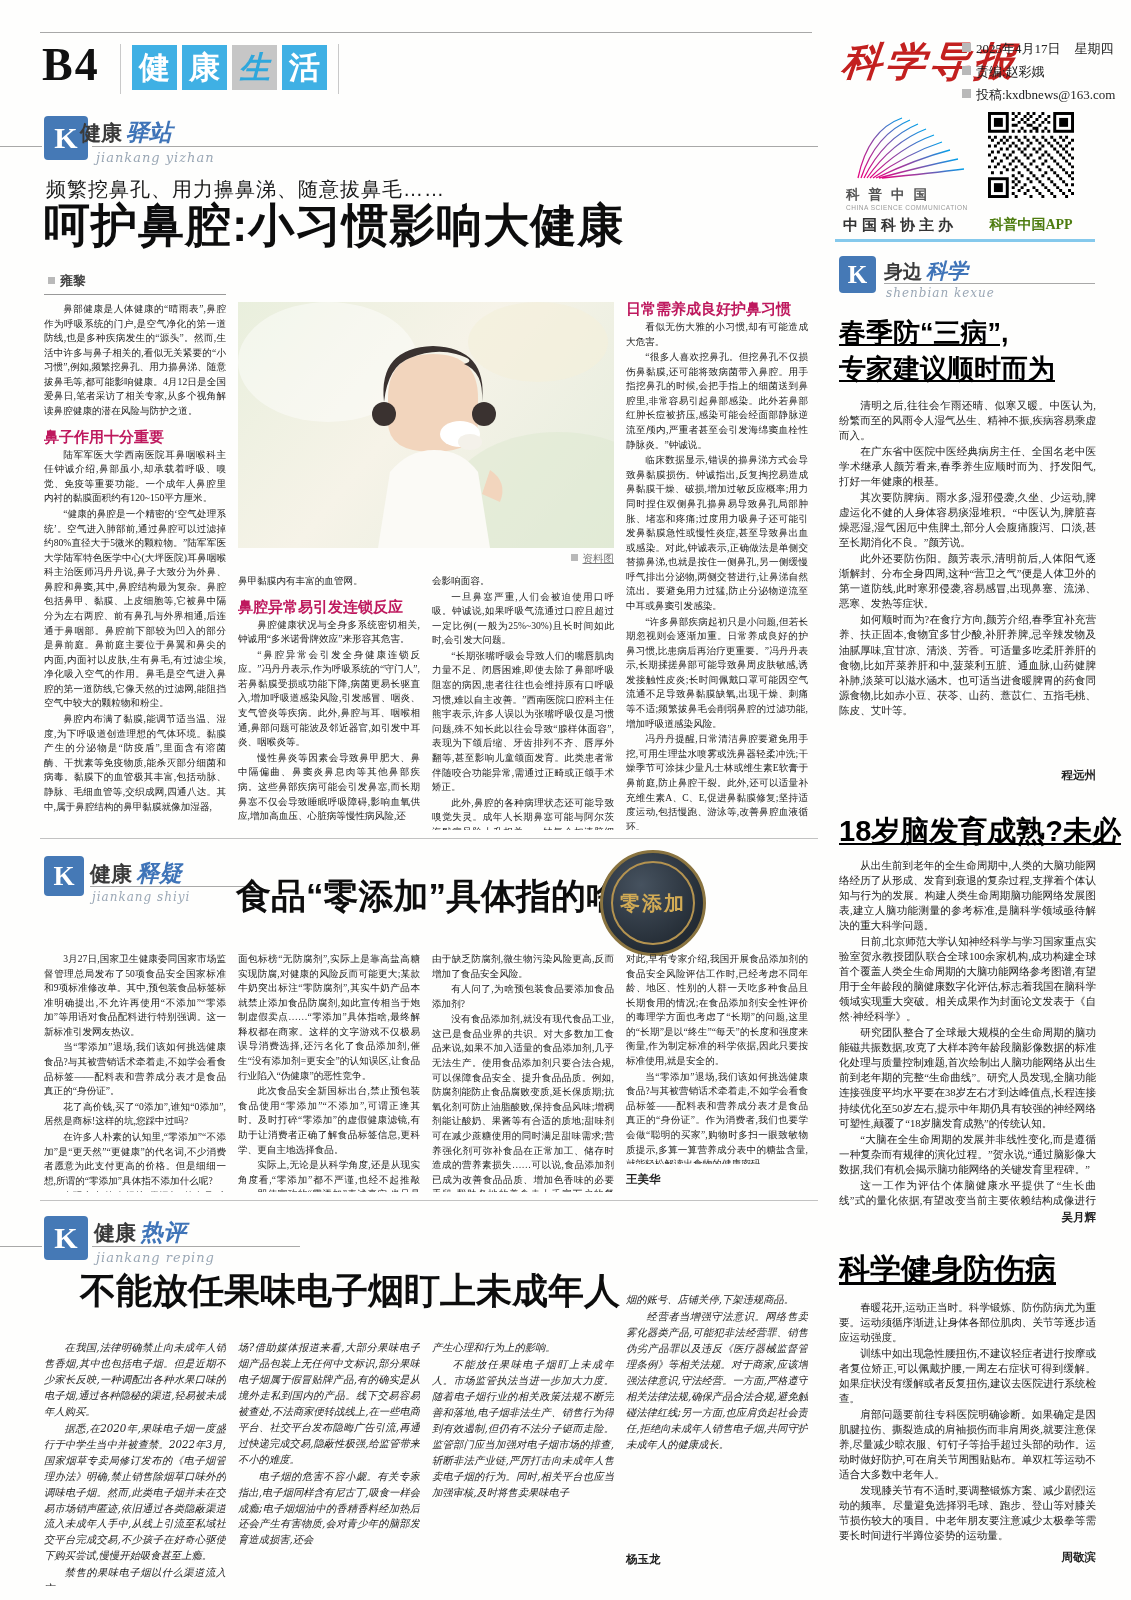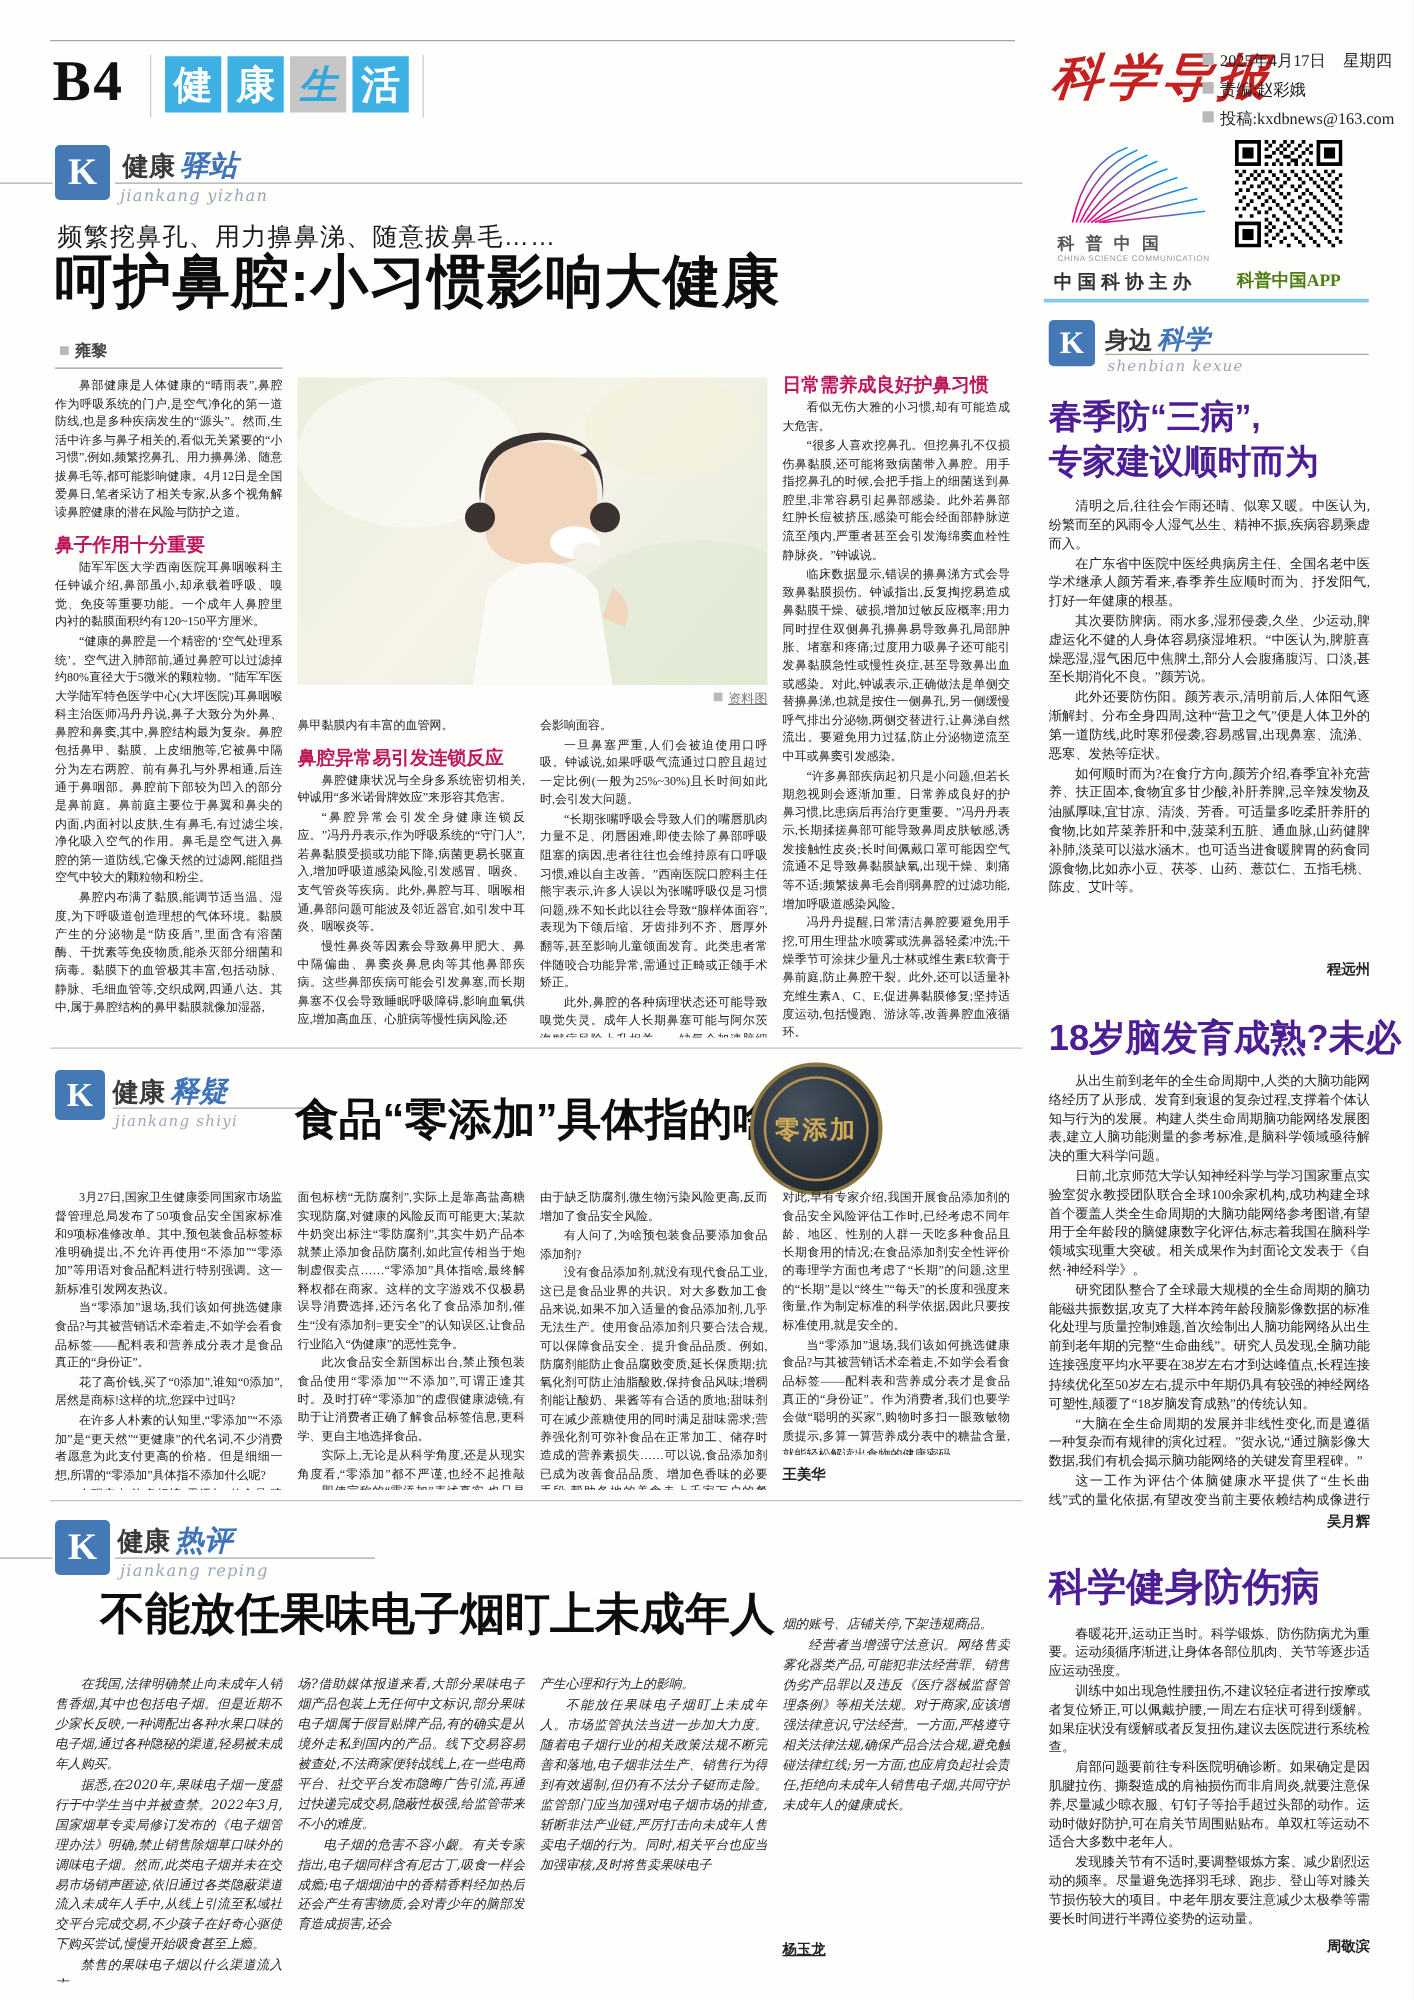--- a/index.html
+++ b/index.html
@@ -49,21 +49,21 @@
 
   
   .col.kaiti { font:italic 10.3px/1.55 "DejaVu Serif", serif; color:#1e1e1e; }
 
   
   .bluerule { position:absolute; left:835px; top:239px; width:260px; height:3px; background:#85c9ec; }
   .kepu-cn { position:absolute; left:846px; top:186px; font:bold 13.5px "Liberation Serif", serif; color:#555; letter-spacing:9px; }
   .kepu-en { position:absolute; left:846px; top:204px; font:6.5px "Liberation Sans", sans-serif; color:#999; letter-spacing:.5px; }
   .kepu-host { position:absolute; left:843px; top:216px; font:bold 15px "Liberation Serif", serif; color:#333; letter-spacing:4px; }
   .qr-label { position:absolute; left:972px; top:216px; width:118px; text-align:center; font:bold 14px "Liberation Serif", serif; color:#4d7c0f; }
-  .side-headline { position:absolute; left:839px; width:258px; font:900 27px/1.32 "Liberation Sans", sans-serif; color:#4c1d95; }
+  .side-headline { position:absolute; left:839px; width:258px; font:900 27px/1.32 "Liberation Sans", sans-serif; color:#000000;text-decoration:underline; }
   .side-body { position:absolute; left:839px; width:257px; overflow:hidden; font:10.6px/1.42 "Liberation Serif", serif; color:#222; text-align:justify; }
   .side-body p { text-indent:2em; margin-bottom:1px; }
   .side-author { position:absolute; left:839px; width:257px; text-align:right; font:bold 11.5px "Liberation Sans", sans-serif; color:#222; }
 </style>
 </head>
 <body>
 
 <div class="page">
 
   <div class="hairline" style="left:40px;top:32px;width:772px;height:1px;"></div>
@@ -79,21 +79,21 @@
   <div class="masthead">科学导报</div>
   <div class="hinfo">
     <span class="row"><span class="sq"></span><span>2025年4月17日</span><span class="gap"></span><span>星期四</span></span>
     <span class="row"><span class="sq"></span><span>责编:赵彩娥</span></span>
     <span class="row"><span class="sq"></span><span>投稿:kxdbnews@163.com</span></span>
   </div>
 
   <div class="hairline" style="left:0;top:146px;width:42px;height:1px;"></div>
   <div class="hairline" style="left:92px;top:146px;width:726px;height:1px;"></div>
   <div class="kbox big" style="left:44px;top:116px;">K</div>
-  <div class="abs" style="left:98px;top:117px;white-space:nowrap;">
+  <div class="abs" style="left:80px;top:117px;white-space:nowrap;">
     <span class="badge-main">健康</span><span class="badge-script">驿站</span>
   </div>
   <div class="abs pinyin" style="left:96px;top:150px;">jiankang yizhan</div>
 
   <div class="kicker">频繁挖鼻孔、用力擤鼻涕、随意拔鼻毛……</div>
   <h1 class="headline-xl">呵护鼻腔:小习惯影响大健康</h1>
   <div class="byline"><span class="sq sm"></span><span>雍黎</span></div>
   <div class="hairline" style="left:44px;top:294px;width:182px;height:1px;background:#999;"></div>
 
   <div class="photo">
@@ -204,21 +204,21 @@
     <p>电子烟的危害不容小觑。有关专家指出,电子烟同样含有尼古丁,吸食一样会成瘾;电子烟烟油中的香精香料经加热后还会产生有害物质,会对青少年的脑部发育造成损害,还会</p>
   </div>
   <div class="col kaiti" style="left:432px;top:1340px;height:246px;">
     <p style="text-indent:0;">产生心理和行为上的影响。</p>
     <p>不能放任果味电子烟盯上未成年人。市场监管执法当进一步加大力度。随着电子烟行业的相关政策法规不断完善和落地,电子烟非法生产、销售行为得到有效遏制,但仍有不法分子铤而走险。监管部门应当加强对电子烟市场的排查,斩断非法产业链,严厉打击向未成年人售卖电子烟的行为。同时,相关平台也应当加强审核,及时将售卖果味电子</p>
   </div>
   <div class="col kaiti" style="left:626px;top:1292px;height:254px;">
     <p style="text-indent:0;">烟的账号、店铺关停,下架违规商品。</p>
     <p>经营者当增强守法意识。网络售卖雾化器类产品,可能犯非法经营罪、销售伪劣产品罪以及违反《医疗器械监督管理条例》等相关法规。对于商家,应该增强法律意识,守法经营。一方面,严格遵守相关法律法规,确保产品合法合规,避免触碰法律红线;另一方面,也应肩负起社会责任,拒绝向未成年人销售电子烟,共同守护未成年人的健康成长。</p>
   </div>
-  <div class="author" style="left:626px;top:1552px;text-decoration:underline;">杨玉龙</div>
+  <div class="author" style="left:626px;top:1552px;">杨玉龙</div>
 
   <svg style="position:absolute;left:850px;top:112px;" width="118" height="72" viewBox="0 0 118 72" xmlns="http://www.w3.org/2000/svg">
     <defs>
       <linearGradient id="fan" x1="0" y1="1" x2="1" y2="0">
         <stop offset="0" stop-color="#e6007e"></stop>
           <stop offset="0.5" stop-color="#8a4aa8"></stop>
           <stop offset="1" stop-color="#00a0e9"></stop>
       </linearGradient>
     </defs>
     <g stroke="url(#fan)" fill="none" stroke-width="1.3">

